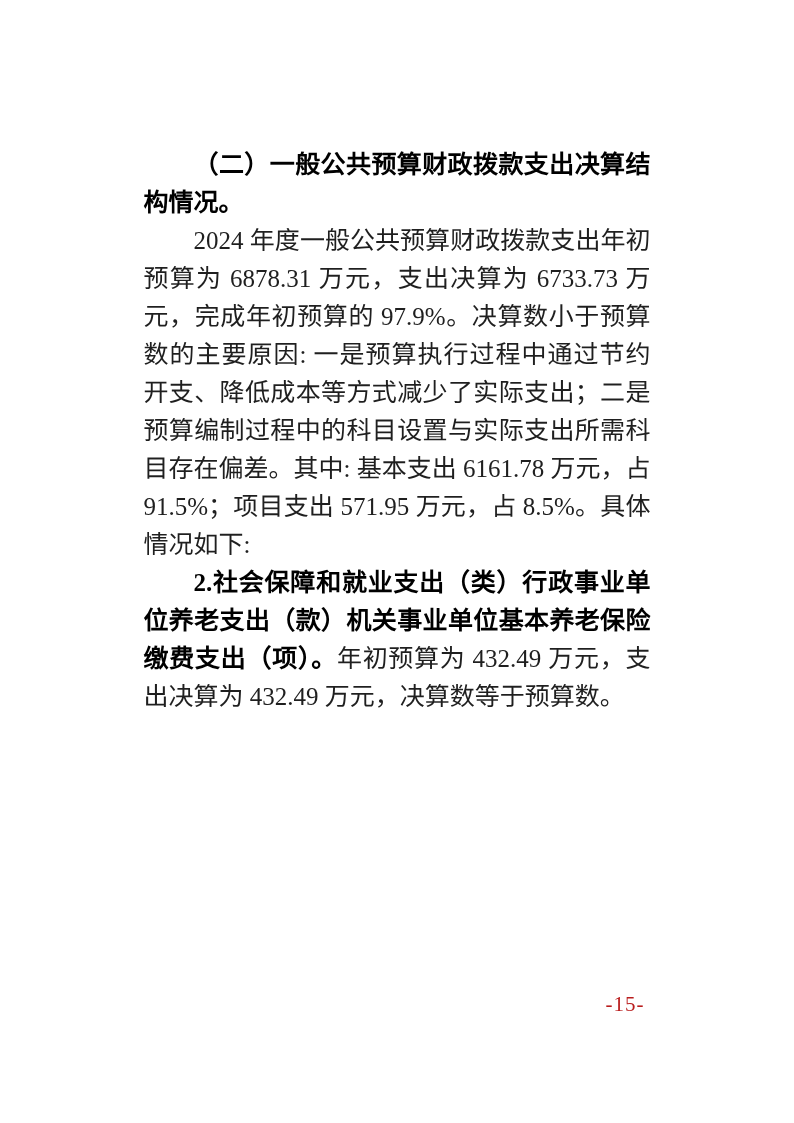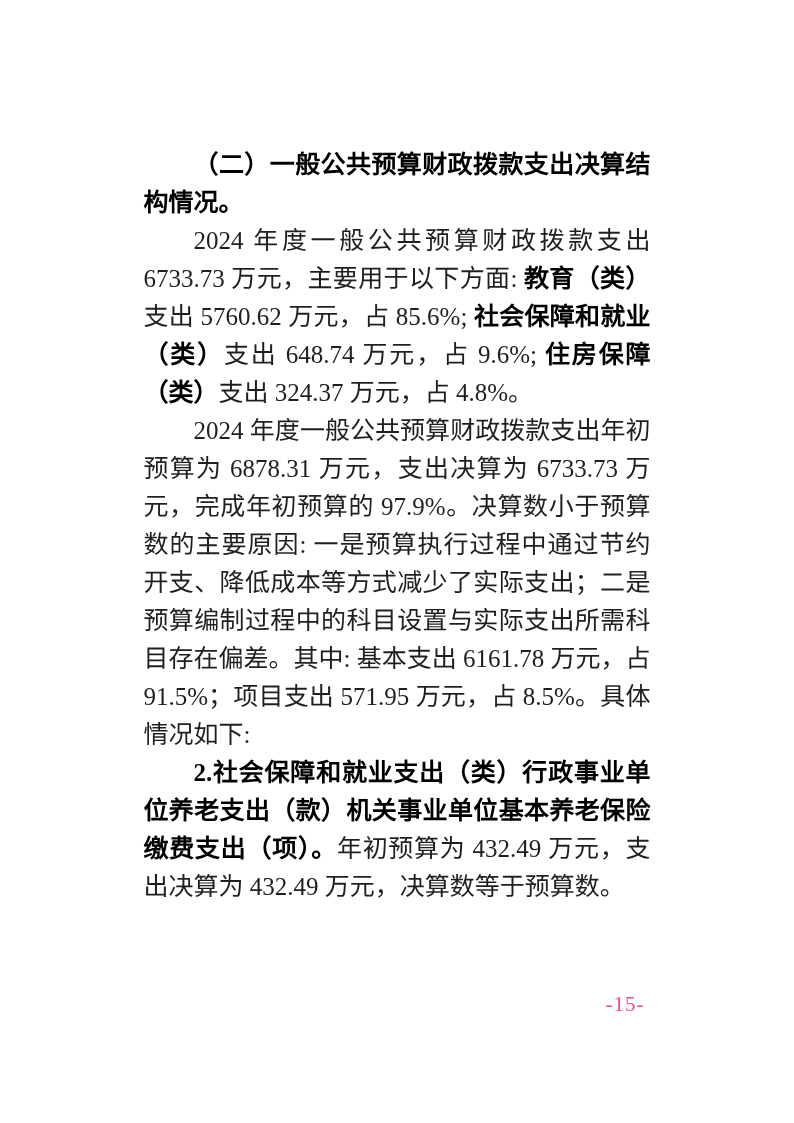--- a/index.html
+++ b/index.html
@@ -40,28 +40,27 @@
   .run.bold {
     font-weight: 700;
     color: #000000;
   }
   .page-number {
     position: absolute;
     top: 990px;
     right: 112px;
     font-size: 21px;
     line-height: 28px;
-    color: #ec4899;
+    color: #b91c1c;
     letter-spacing: 1px;
   }
 </style>
 </head>
 <body>
 
 <div class="page">
   <main class="content" id="doc-body">
       <p class="para heading-para"><span class="run bold">（二）一般公共预算财政拨款支出决算结构情况。</span></p>
-      <p class="para"><span class="run">2024 年度一般公共预算财政拨款支出 6733.73 万元，主要用于以下方面: </span><span class="run bold">教育（类）</span><span class="run">支出 5760.62 万元，占 85.6%; </span><span class="run bold">社会保障和就业（类）</span><span class="run">支出 648.74 万元，占 9.6%; </span><span class="run bold">住房保障（类）</span><span class="run">支出 324.37 万元，占 4.8%。</span></p>
       <p class="para"><span class="run">2024 年度一般公共预算财政拨款支出年初预算为 6878.31 万元，支出决算为 6733.73 万元，完成年初预算的 97.9%。决算数小于预算数的主要原因: 一是预算执行过程中通过节约开支、降低成本等方式减少了实际支出；二是预算编制过程中的科目设置与实际支出所需科目存在偏差。其中: 基本支出 6161.78 万元，占 91.5%；项目支出 571.95 万元，占 8.5%。具体情况如下:</span></p>
       <p class="para"><span class="run bold">2.社会保障和就业支出（类）行政事业单位养老支出（款）机关事业单位基本养老保险缴费支出（项）。</span><span class="run">年初预算为 432.49 万元，支出决算为 432.49 万元，决算数等于预算数。</span></p>
     </main>
   <div class="page-number">-15-</div>
 </div>
 
 </body></html>

